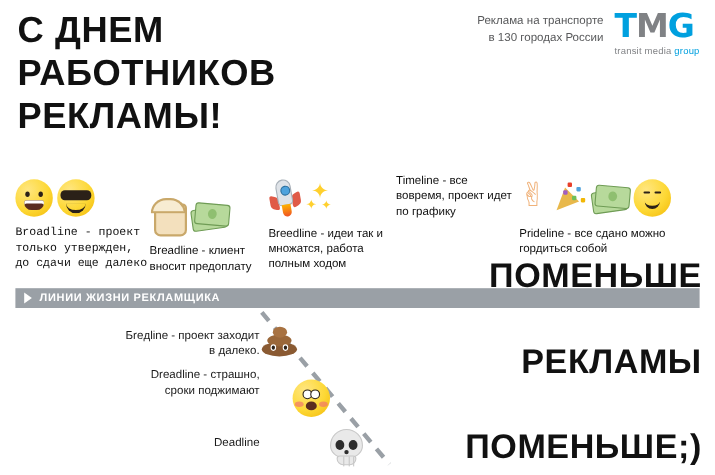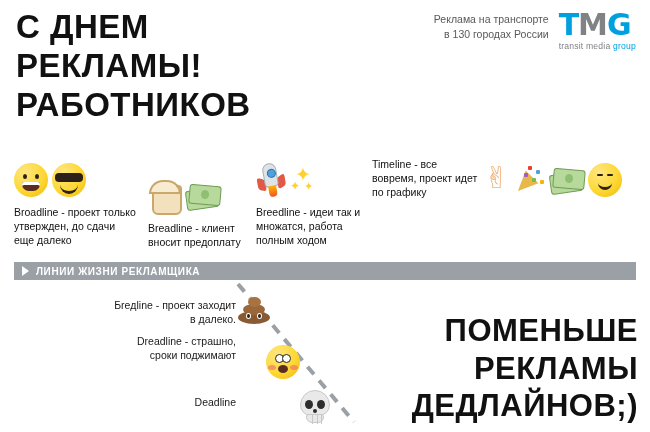--- a/index.html
+++ b/index.html
@@ -90,22 +90,22 @@
   .item .caption {
     font-size: 10.5px;
     line-height: 1.32;
     color: #111;
   }
   .emo {
     font-family: "DejaVu Sans", sans-serif;
     line-height: 1;
   }
 
-  .item-1 { width: 122px; }
-  .item-2 { width: 108px; padding-top: 16px; margin-left: 12px; }
+  .item-1 { width: 122px; font-family: Liberation Mono, monospace; }
+  .item-2 { width: 108px; padding-top: 16px; }
   .item-3 { width: 116px; }
   .item-4 { width: 112px; }
   .item-5 { width: 150px; }
   .face {
     width: 34px; height: 34px; border-radius: 50%;
     background: radial-gradient(circle at 33% 28%, #ffe680 0%, #fdd835 55%, #f2b705 100%);
     position: relative;
     display: inline-block;
   }
   .face .eye {
@@ -337,31 +337,31 @@
     position: absolute;
     right: 12px;
     bottom: 8px;
     text-align: right;
     font-size: 31px;
     line-height: 1.2;
     font-weight: bold;
     color: #111111;
     letter-spacing: .5px;
   }
-  .bottomline div { white-space: nowrap; }
+  .bottomline div { white-space: nowrap; margin-top: 40px; }
 </style>
 </head>
 <body>
 
 <div class="poster">
 
   <div class="headline">
     <div>С ДНЕМ</div>
+    <div>РАБОТНИКОВ</div>
     <div>РЕКЛАМЫ!</div>
-    <div>РАБОТНИКОВ</div>
   </div>
 
   <div class="brandblock">
     <div class="brandtext">
       <div>Реклама на транспорте</div>
       <div>в 130 городах России</div>
     </div>
     <div class="logo">
       <div class="logo-main"><span>T</span><span class="grey">M</span><span>G</span></div>
       <div class="logo-sub"><span>transit media </span><span class="blue">group</span></div>
@@ -443,20 +443,21 @@
           <span class="bill b2">
               <span class="circle"></span>
             </span>
         </span>
         <span class="face smirk emo relaxed">
           <span class="eye l" style="height:2px; border-radius:2px; width:6px;"></span>
           <span class="eye r" style="height:2px; border-radius:2px; width:6px;"></span>
           <span class="mouth"></span>
         </span>
       </div>
+      <div class="caption">Prideline - все сдано можно гордиться собой</div>
     </div>
   </div>
 
   <div class="bar">
     <span class="tri"></span>
     <span>ЛИНИИ ЖИЗНИ РЕКЛАМЩИКА</span>
   </div>
 
   <svg class="diagonal" viewBox="0 0 150 148">
     <line x1="2" y1="2" x2="118" y2="140" stroke="#9aa0a6" stroke-width="4" stroke-dasharray="10 8"></line>
@@ -493,16 +494,16 @@
     <span class="jaw">
         <i style="left:5px"></i>
         <i style="left:10px"></i>
         <i style="left:14px"></i>
       </span>
   </div>
 
   <div class="bottomline">
     <div>ПОМЕНЬШЕ</div>
     <div>РЕКЛАМЫ</div>
-    <div>ДЕДЛАЙНОВ;)</div>
+    <div>ПОМЕНЬШЕ;)</div>
   </div>
 
 </div>
 
 </body></html>

